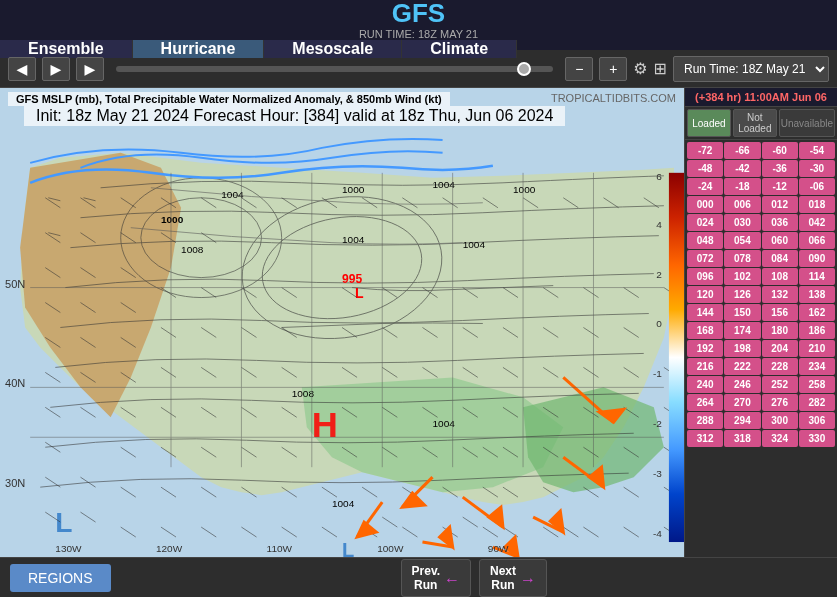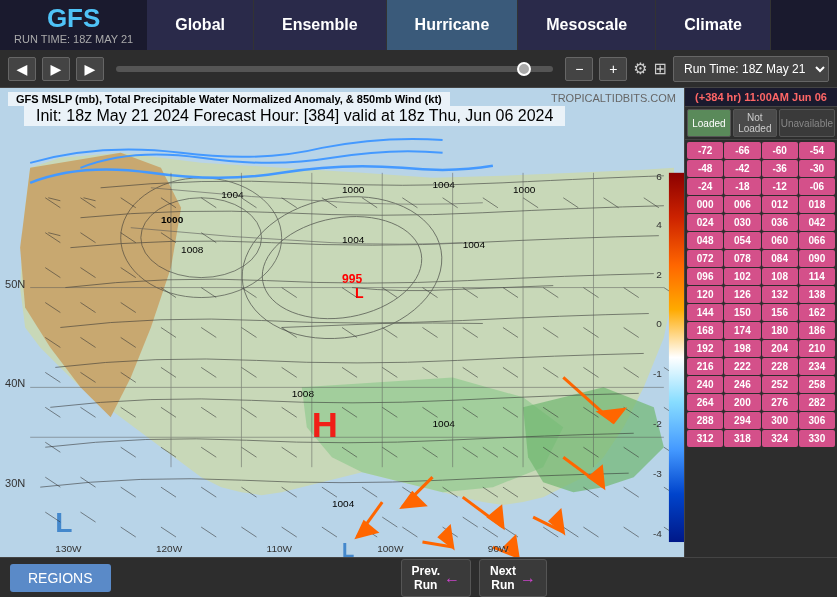--- a/index.html
+++ b/index.html
@@ -1,19 +1,19 @@
 <!DOCTYPE html>
 <html><head>
   <meta charset="utf-8">
   <style>
     * { margin: 0; padding: 0; box-sizing: border-box; }
     body { font-family: Arial, sans-serif; background: #1a1a2e; width: 837px; height: 597px; overflow: hidden; }
 
     
-    #header { display: flex; align-items: stretch; height: 50px; background: #1a1a2e; }
+    #header { display: flex; align-items: stretch; height: 50px; background: #1a1a2e; flex-direction: column; }
     #logo-area { display: flex; flex-direction: column; align-items: center; justify-content: center; padding: 0 14px; min-width: 110px; }
     #logo-text { color: #4fc3f7; font-size: 26px; font-weight: bold; line-height: 1; }
     #run-time-label { color: #aaa; font-size: 11px; margin-top: 2px; }
     #nav-tabs { display: flex; flex: 1; }
     .nav-tab { display: flex; align-items: center; justify-content: center; padding: 0 28px; font-size: 16px; font-weight: bold; color: #fff; cursor: pointer; border-right: 1px solid #333; background: #2a2a4a; }
     .nav-tab.active { background: #3a5a7a; color: #fff; }
 
     
     #controls-bar { display: flex; align-items: center; height: 38px; background: #2d2d2d; border-bottom: 1px solid #444; padding: 0 8px; gap: 6px; }
     .ctrl-btn { background: #444; border: 1px solid #666; color: #fff; width: 28px; height: 24px; display: flex; align-items: center; justify-content: center; cursor: pointer; font-size: 14px; border-radius: 2px; }
@@ -60,21 +60,20 @@
 </head>
 <body>
 
 <div id="header">
   <div id="logo-area">
     <span id="logo-text">GFS</span>
     <span id="run-time-label">RUN TIME: 18Z MAY 21</span>
   </div>
   <div id="nav-tabs">
 
-  <div class="nav-tab">Global</div>
       <div class="nav-tab">Ensemble</div>
       <div class="nav-tab active">Hurricane</div>
       <div class="nav-tab">Mesoscale</div>
       <div class="nav-tab">Climate</div>
     </div>
 </div>
 
 <div id="controls-bar">
   <button class="ctrl-btn">◀</button>
   <button class="ctrl-btn">▶</button>
@@ -476,21 +475,21 @@
         <div class="hour-cell hour-pink">210</div>
         <div class="hour-cell hour-pink">216</div>
         <div class="hour-cell hour-pink">222</div>
         <div class="hour-cell hour-pink">228</div>
         <div class="hour-cell hour-pink">234</div>
         <div class="hour-cell hour-pink">240</div>
         <div class="hour-cell hour-pink">246</div>
         <div class="hour-cell hour-pink">252</div>
         <div class="hour-cell hour-pink">258</div>
         <div class="hour-cell hour-pink">264</div>
-        <div class="hour-cell hour-pink">200</div>
+        <div class="hour-cell hour-pink">270</div>
         <div class="hour-cell hour-pink">276</div>
         <div class="hour-cell hour-pink">282</div>
         <div class="hour-cell hour-pink">288</div>
         <div class="hour-cell hour-pink">294</div>
         <div class="hour-cell hour-pink">300</div>
         <div class="hour-cell hour-pink">306</div>
         <div class="hour-cell hour-pink">312</div>
         <div class="hour-cell hour-pink">318</div>
         <div class="hour-cell hour-pink">324</div>
         <div class="hour-cell hour-pink">330</div>

